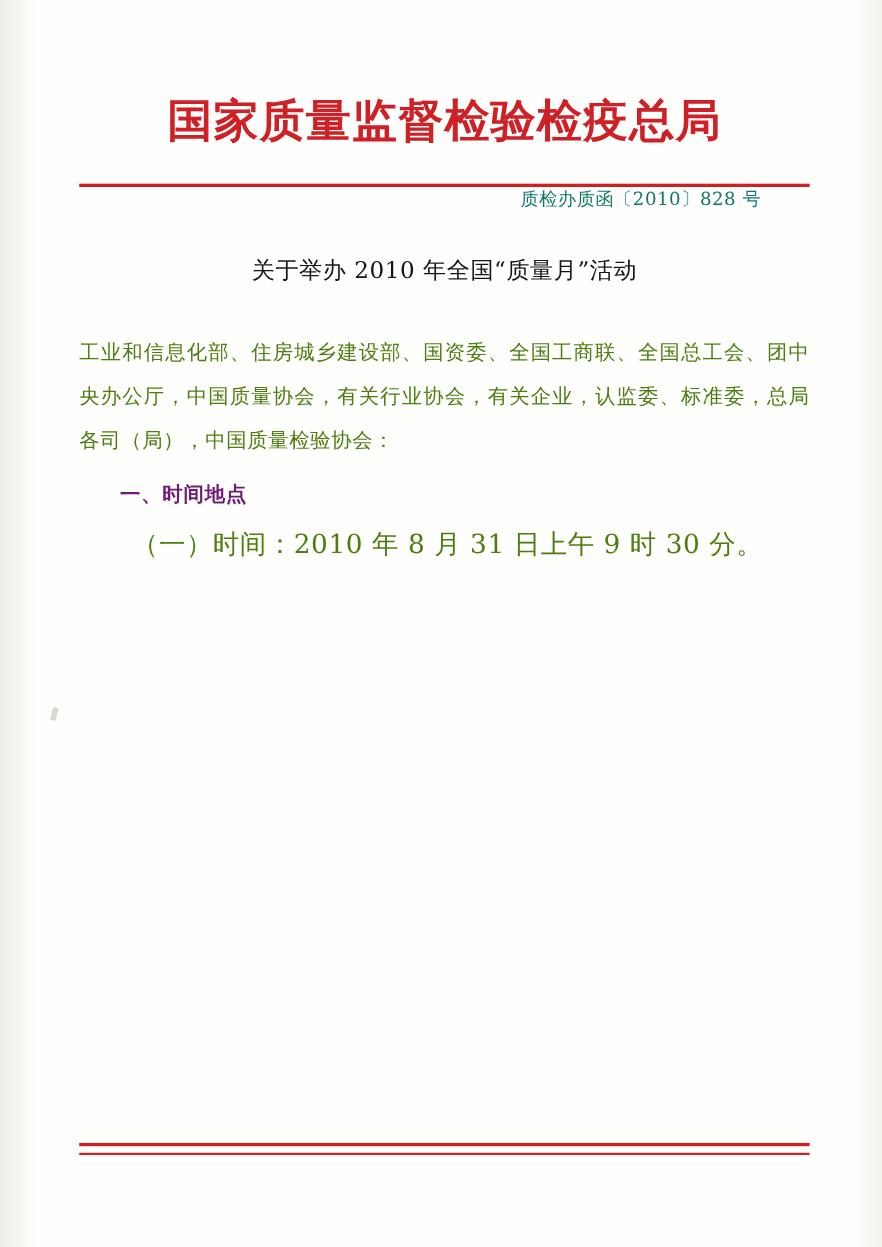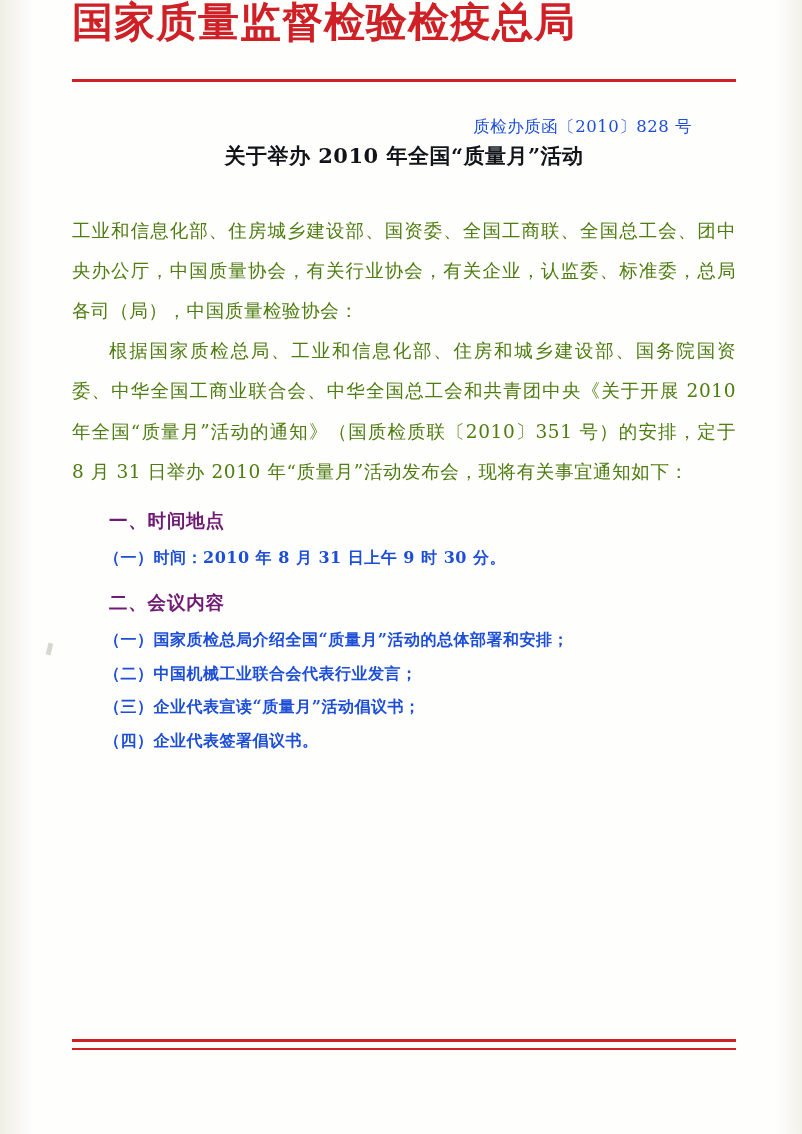--- a/index.html
+++ b/index.html
@@ -36,48 +36,50 @@
 
   .doc-body {
     position: absolute;
     left: 72px;
     right: 66px;
     top: 0;
     bottom: 0;
   }
 
   .masthead {
+    text-align: center;
+    margin-top: 88px;
   }
   .masthead-title {
     font-family: "DejaVu Sans", "Liberation Sans", sans-serif;
     font-weight: bold;
     font-size: 41px;
     letter-spacing: 1px;
     color: #cf2026;
     line-height: 1.1;
     white-space: nowrap;
   }
   .masthead-rule {
     margin-top: 34px;
     height: 3px;
     background: #cf2026;
   }
 
   .doc-number {
-    margin-top: 34px;
     text-align: right;
     padding-right: 44px;
     font-size: 16.5px;
     letter-spacing: 0.5px;
-    color: #1d4ed8;
+    color: #0f766e;
   }
 
   .title-block {
+    margin-top: 36px;
     text-align: center;
-    font-weight: bold;
+    font-weight: normal;
     font-size: 21px;
     line-height: 1.75;
     letter-spacing: 0.5px;
     color: #12141a;
   }
 
   .para {
     font-size: 18.5px;
     line-height: 2.17;
     letter-spacing: 0.6px;
@@ -95,26 +97,25 @@
   .section-head {
     font-weight: bold;
     font-size: 18.5px;
     line-height: 2.1;
     letter-spacing: 0.8px;
     margin-top: 10px;
     text-indent: 2em;
     color: #701a75;
   }
   .list-item {
-    font-size: 16px;
+    font-size: 24px;
     line-height: 2.1;
     letter-spacing: 0.5px;
     text-indent: 2em;
-    color: #1d4ed8;
-    font-weight: bold;
+    color: #4d7c0f;
   }
 
   .footer-rules {
     position: absolute;
     left: 72px;
     right: 66px;
     bottom: 84px;
   }
   .footer-rule-thick {
     height: 3px;
@@ -151,34 +152,26 @@
     </div>
 
     <div class="doc-number">质检办质函〔2010〕828 号</div>
 
     <div class="title-block">
       <div>关于举办 2010 年全国“质量月”活动</div>
     </div>
 
     <div class="para first">工业和信息化部、住房城乡建设部、国资委、全国工商联、全国总工会、团中央办公厅，中国质量协会，有关行业协会，有关企业，认监委、标准委，总局各司（局），中国质量检验协会：</div>
 
-    <div class="para indent">根据国家质检总局、工业和信息化部、住房和城乡建设部、国务院国资委、中华全国工商业联合会、中华全国总工会和共青团中央《关于开展 2010 年全国“质量月”活动的通知》（国质检质联〔2010〕351 号）的安排，定于 8 月 31 日举办 2010 年“质量月”活动发布会，现将有关事宜通知如下：</div>
 
     <div>
       <div class="section-head">一、时间地点</div>
       <div class="list-item">（一）时间：2010 年 8 月 31 日上午 9 时 30 分。</div>
     </div>
 
-    <div>
-      <div class="section-head">二、会议内容</div>
-      <div class="list-item">（一）国家质检总局介绍全国“质量月”活动的总体部署和安排；</div>
-      <div class="list-item">（二）中国机械工业联合会代表行业发言；</div>
-      <div class="list-item">（三）企业代表宣读“质量月”活动倡议书；</div>
-      <div class="list-item">（四）企业代表签署倡议书。</div>
-    </div>
 
   </div>
 
   <div class="footer-rules">
     <div class="footer-rule-thick"></div>
     <div class="footer-rule-thin"></div>
   </div>
 </div>
 
 </body></html>

